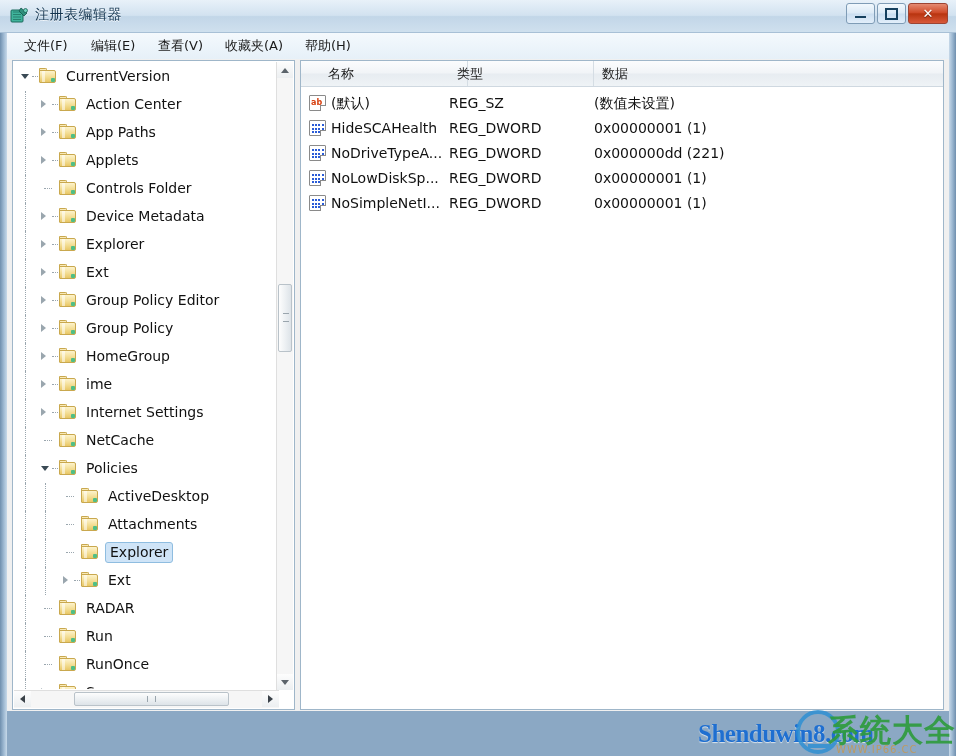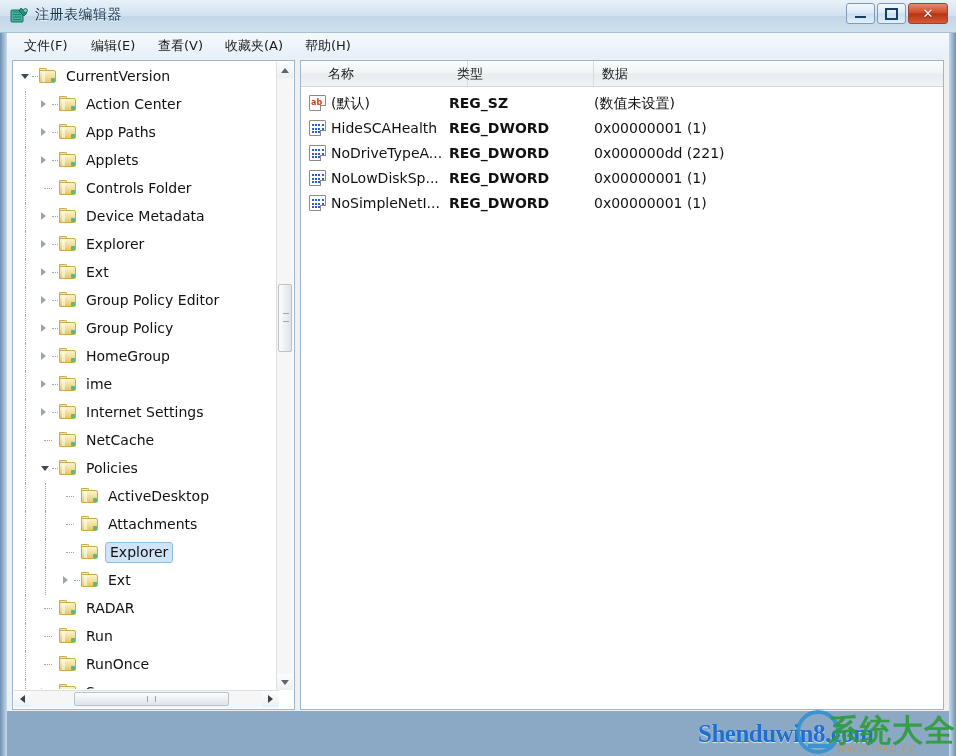--- a/index.html
+++ b/index.html
@@ -156,21 +156,21 @@
     background:#fff;border-left:1px solid #8a8a8a;border-top:1px solid #8a8a8a;}
   .vicon .txt{position:absolute;left:1px;top:1px;right:1px;bottom:1px;
     font-size:8px;font-weight:bold;line-height:12px;
     font-family:"DejaVu Sans",sans-serif;}
   .vicon.sz .txt{color:#d8400f;}
   .vicon.dw{display:block;}
   .vicon.dw .g{position:absolute;background:#2a5bd7;}
   .vname{position:absolute;left:30px;top:3px;font-size:14px;color:#111;
     font-family:"DejaVu Sans",sans-serif;line-height:19px;white-space:nowrap;}
   .vtype{position:absolute;left:148px;top:3px;font-size:14px;color:#111;
-    font-family:"DejaVu Sans",sans-serif;line-height:19px;white-space:nowrap;font-weight:bold;}
+    font-family:"DejaVu Sans",sans-serif;line-height:19px;white-space:nowrap;}
   .vdata{position:absolute;left:293px;top:3px;font-size:14px;color:#111;
     font-family:"DejaVu Sans",sans-serif;line-height:19px;white-space:nowrap;}
 
   
   #statusbar{position:absolute;left:7px;top:711px;width:942px;height:38px;
     background:linear-gradient(180deg,#eef4fa 0%,#e3edf6 100%);}
   #status-field{position:absolute;left:2px;top:5px;width:680px;height:26px;
     background:#fff;border:1px solid #c8d4de;box-sizing:border-box;}
   #status-text{position:absolute;left:4px;top:3px;font-size:13.5px;color:#111;
     font-family:"DejaVu Sans",sans-serif;line-height:19px;white-space:nowrap;}

